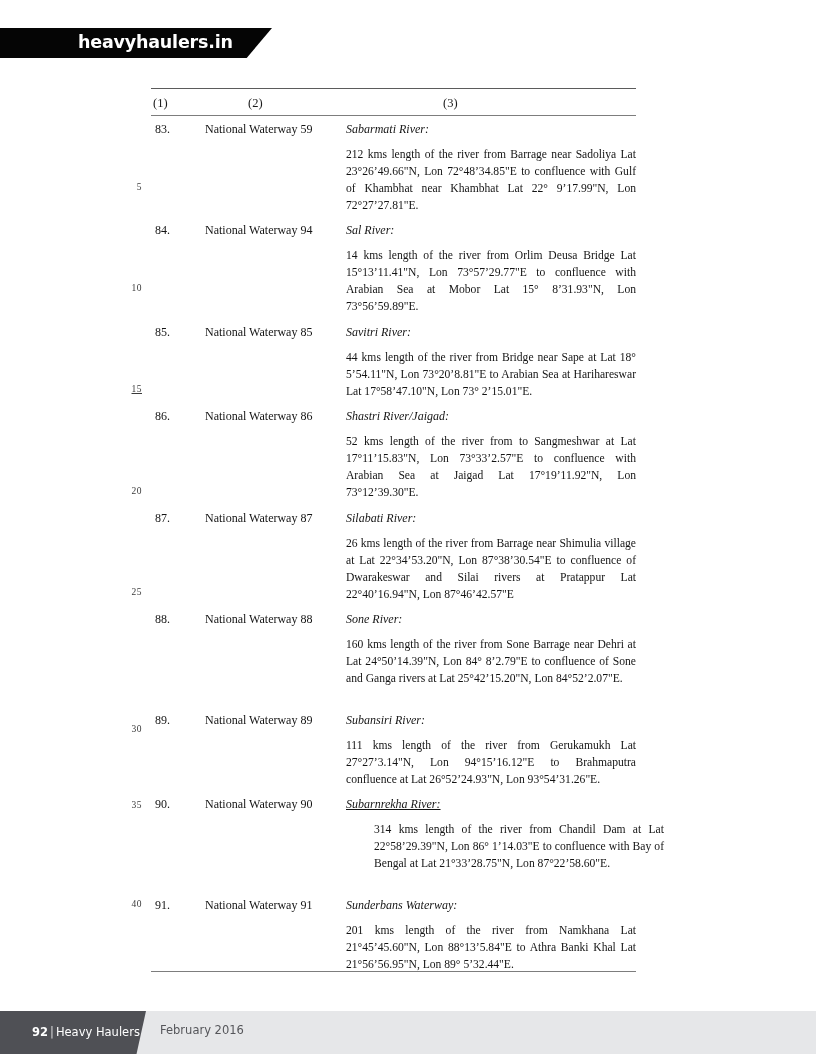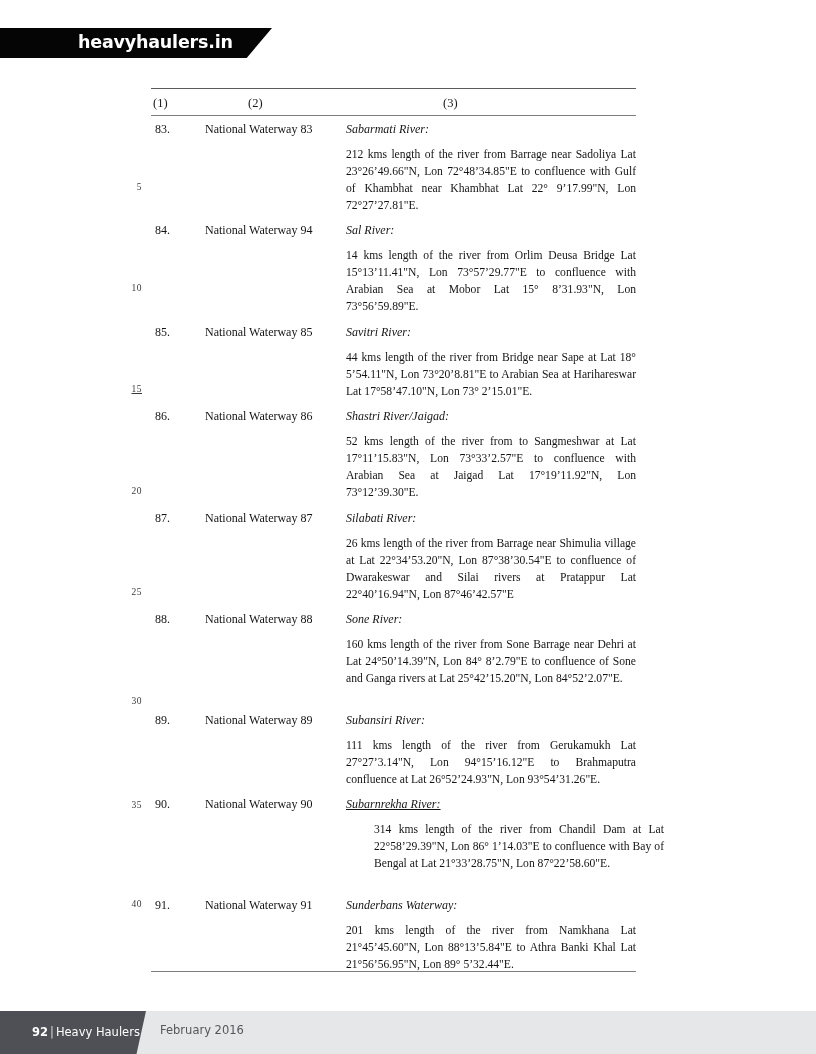--- a/index.html
+++ b/index.html
@@ -178,28 +178,28 @@
   <div class="col-head ch1">(1)</div>
   <div class="col-head ch2">(2)</div>
   <div class="col-head ch3">(3)</div>
 
   <div id="linenum-gutter">
       <div class="linenum" style="top: 182px; left: 118px;">5</div>
       <div class="linenum" style="top: 283px; left: 118px;">10</div>
       <div class="linenum" style="top: 384px; left: 118px; text-decoration: underline;">15</div>
       <div class="linenum" style="top: 486px; left: 118px;">20</div>
       <div class="linenum" style="top: 587px; left: 118px;">25</div>
-      <div class="linenum" style="top: 696px; left: 118px;">30</div>
+      <div class="linenum" style="top: 724px; left: 118px;">30</div>
       <div class="linenum" style="top: 800px; left: 118px;">35</div>
       <div class="linenum" style="top: 899px; left: 118px;">40</div>
     </div>
   <div id="table-rows">
       <div class="row">
         <div class="cell-num" style="top: 122px;">83.</div>
-        <div class="cell-name" style="top: 122px;">National Waterway 83</div>
+        <div class="cell-name" style="top: 122px;">National Waterway 59</div>
         <div class="cell-title" style="top: 122px;">Sabarmati River:</div>
         <div class="cell-desc" style="top: 146px;">212 kms length of the river from Barrage near Sadoliya Lat 23°26’49.66"N, Lon 72°48’34.85"E to confluence with Gulf of Khambhat near Khambhat Lat 22° 9’17.99"N, Lon 72°27’27.81"E.</div>
       </div>
       <div class="row">
         <div class="cell-num" style="top: 223px;">84.</div>
         <div class="cell-name" style="top: 223px;">National Waterway 94</div>
         <div class="cell-title" style="top: 223px;">Sal River:</div>
         <div class="cell-desc" style="top: 247px;">14 kms length of the river from Orlim Deusa Bridge Lat 15°13’11.41"N, Lon 73°57’29.77"E to confluence with Arabian Sea at Mobor Lat 15° 8’31.93"N, Lon 73°56’59.89"E.</div>
       </div>
       <div class="row">

